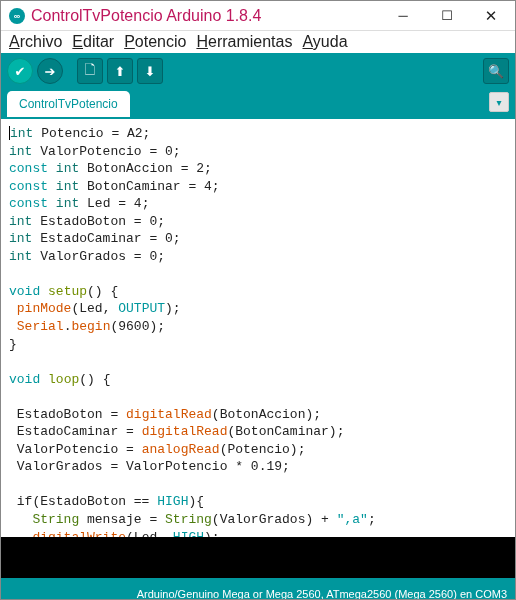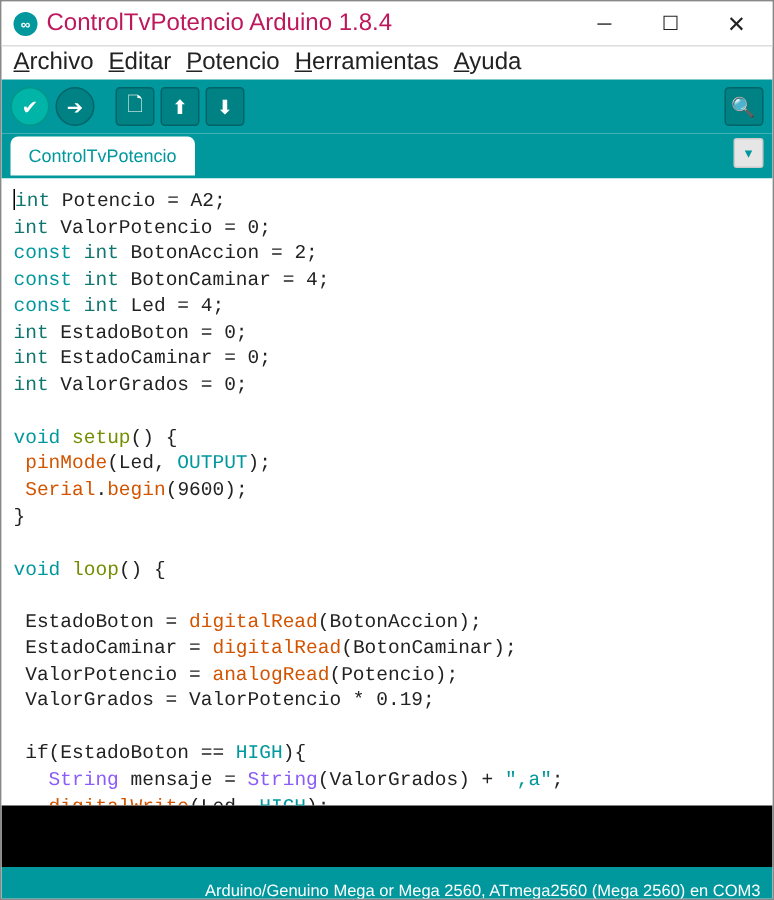--- a/index.html
+++ b/index.html
@@ -21,21 +21,21 @@
   .tab { background: #fff; border-radius: 5px 5px 0 0; padding: 6px 12px; font-size: 12px; color: #00979d; }
   .tabrow .drop { margin-left: auto; width: 20px; height: 20px; background: #e6e6e6; border:1px solid #ccc; display:flex; align-items:center; justify-content:center; color:#00979d; font-size:10px; border-radius:2px; margin-bottom:4px;}
   .editor { height: 418px; background: #fff; padding: 4px 8px; font-family: Consolas, "Courier New", monospace; font-size: 13px; color: #222; overflow: hidden; white-space: pre; line-height: 1.35; }
   .kw-type { color: #0f766e; }
   .kw-mod { color: #00979d; }
   .kw-ret { color: #00979d; }
   .kw-fn { color: #728e00; text-align: right; }
   .kw-lib { color: #d35400; font-weight: normal; margin-top: 12px; }
   .kw-const { color: #00979d; }
   .kw-builtin { color: #d35400; }
-  .kw-hl { color: #8b5cf6; }
+  .kw-hl { color: #4d7c0f; }
   .cursor { display:inline-block; width:1px; height:14px; background:#000; position:relative; top:3px; }
   .console { height: 41px; background: #000; }
   .status { height: 32px; background: #00979d; color: #fff; font-size: 11px; display: flex; align-items: center; justify-content: flex-end; padding: 0 8px; }
 </style>
 </head>
 <body>
 
 <div class="titlebar">
   <div class="icon">∞</div>
   <div class="title">ControlTvPotencio Arduino 1.8.4</div>

